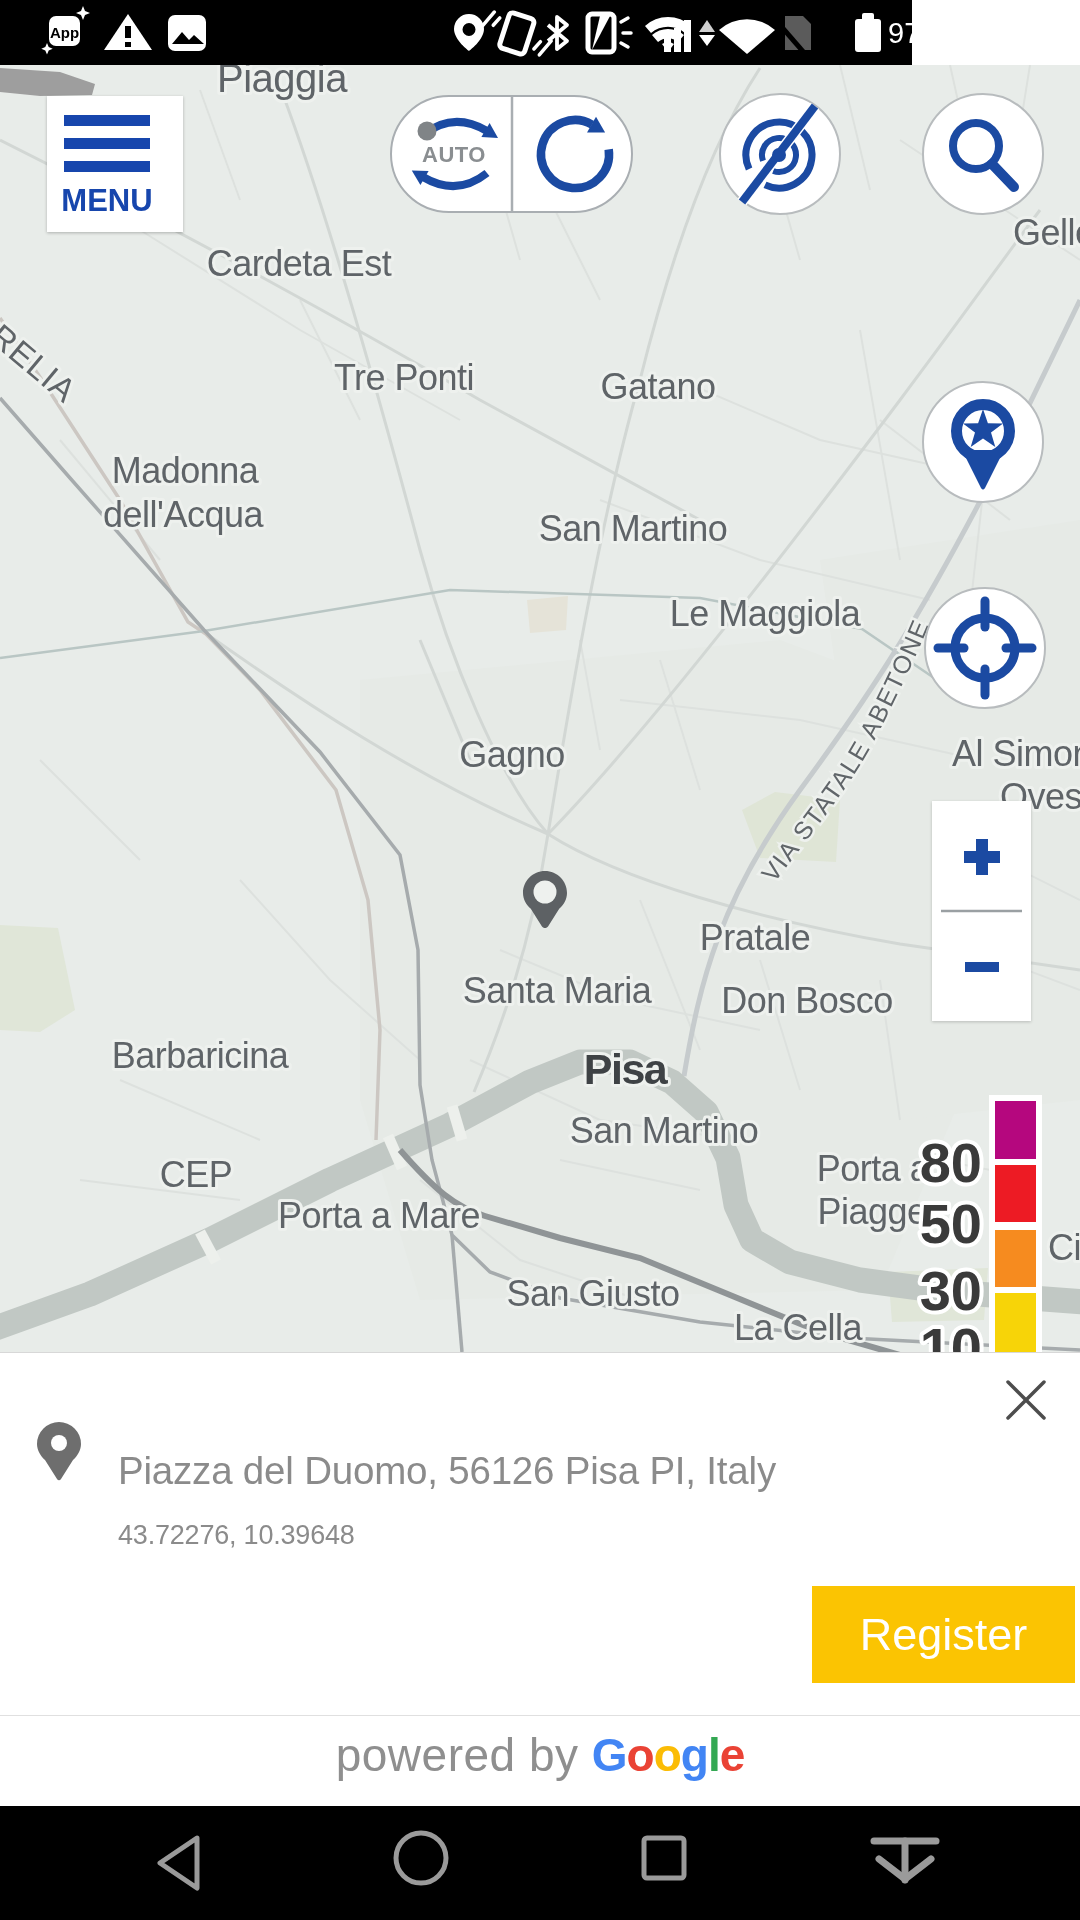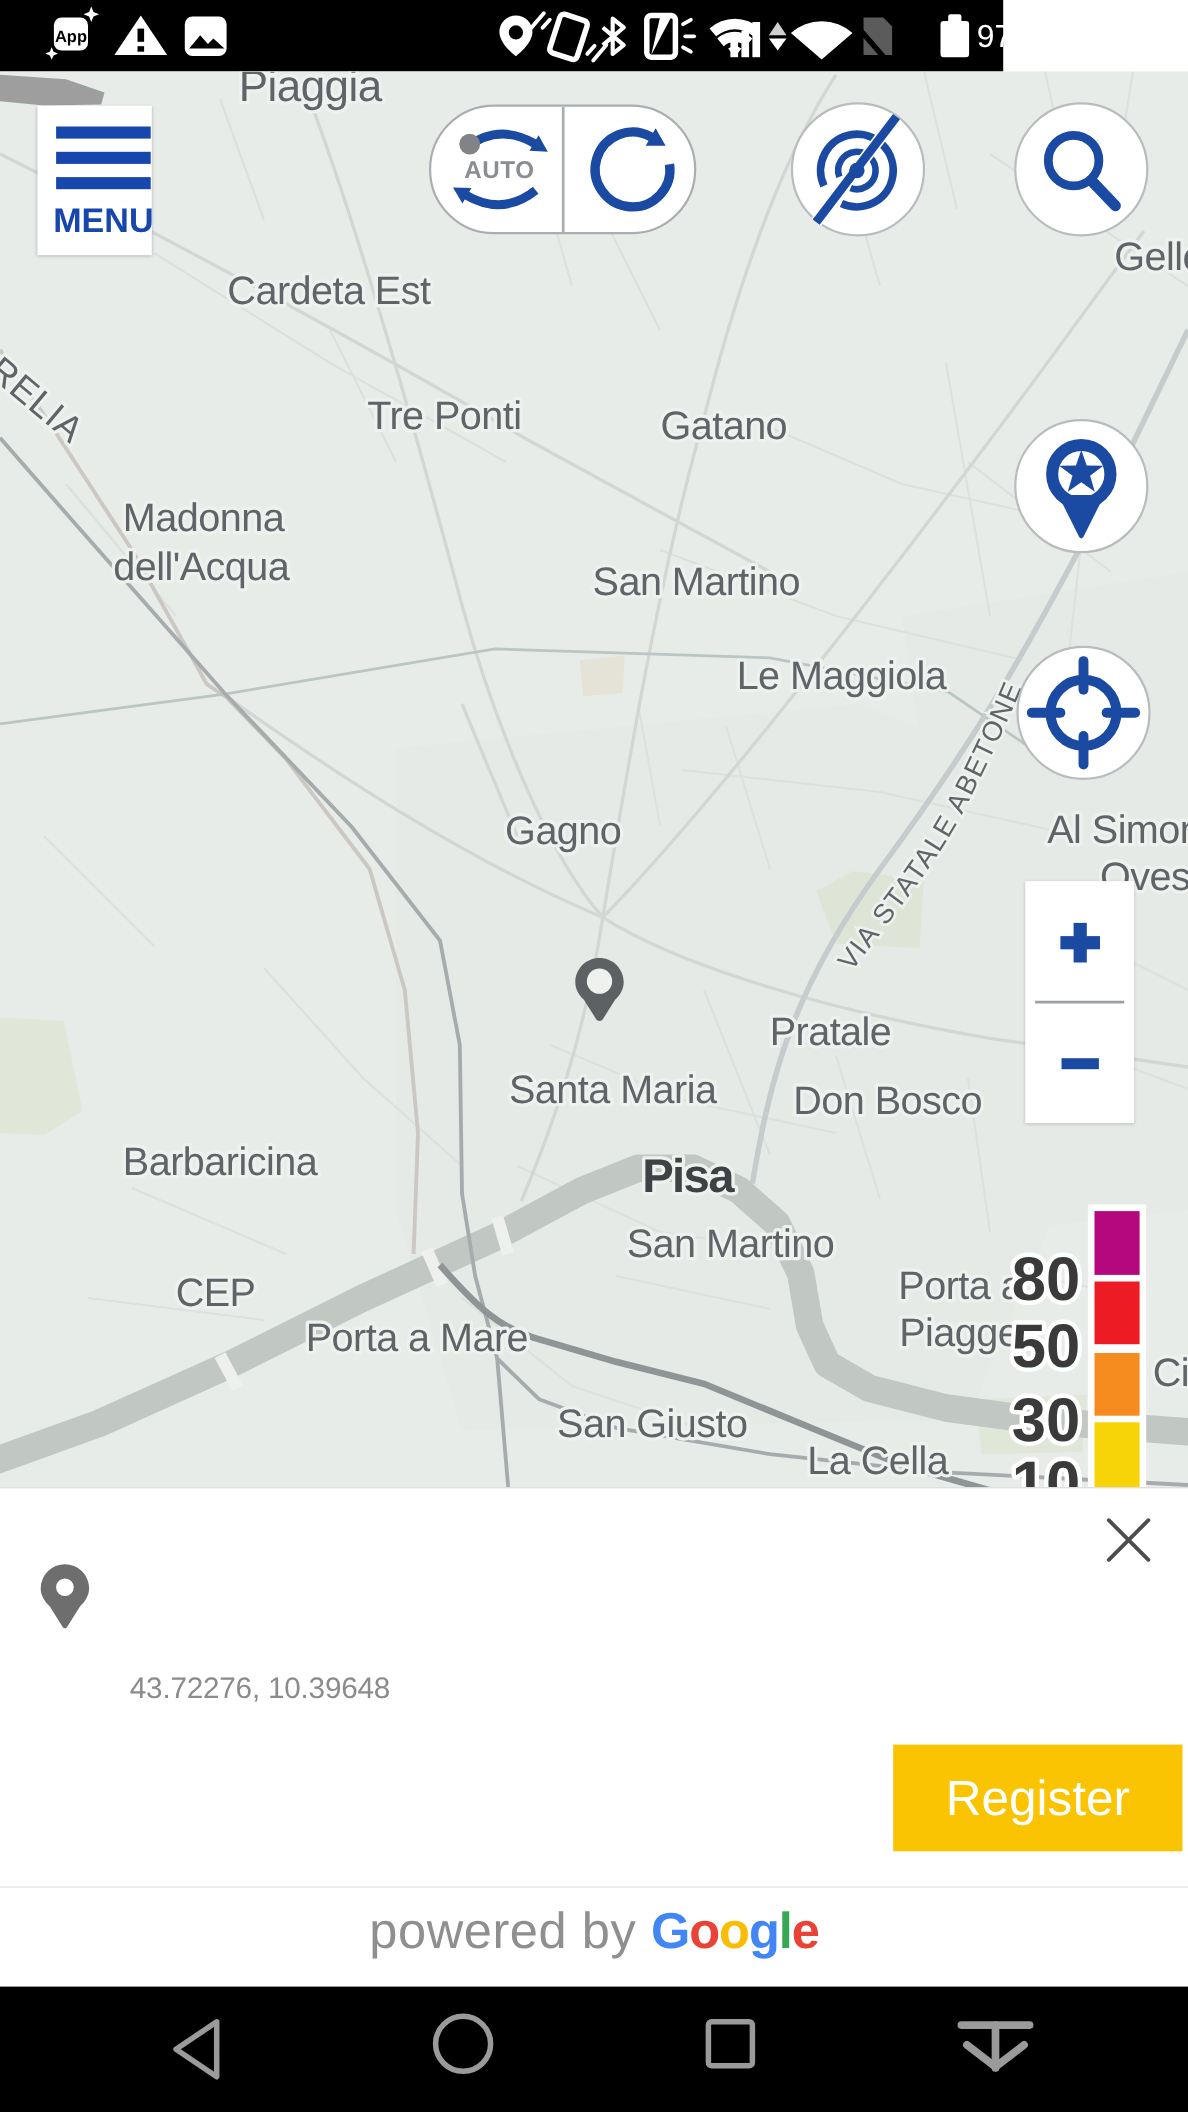--- a/index.html
+++ b/index.html
@@ -233,21 +233,21 @@
   <g>
     <path id="absroad" d="M768 892 C818 824 852 786 882 726 S 932 622 954 560" fill="none"></path>
     <text font-size="25" fill="#606569" letter-spacing="1.5" stroke="#eef1ee" stroke-width="5" paint-order="stroke"><textPath href="#absroad" startOffset="10">VIA STATALE ABETONE</textPath></text>
   </g>
 
   <path d="M545 871 c12.2 0 22 9.8 22 22 c0 6.2 -3.2 11.8 -7.8 15.8 l-11 17.5 c-1.5 2.4 -4.9 2.4 -6.4 0 l-11 -17.5 c-4.6 -4 -7.8 -9.6 -7.8 -15.8 c0 -12.2 9.8 -22 22 -22 z" fill="#5d6164"></path>
   <circle cx="545" cy="892" r="11.5" fill="#eef1ee"></circle>
 </svg>
 </div>
 
-<div class="abs" style="left:34px;top:96px;width:104px;height:136px;background:#fff;box-shadow:0 1px 3px rgba(0,0,0,.25);">
+<div class="abs" style="left:47px;top:96px;width:136px;height:136px;background:#fff;box-shadow:0 1px 3px rgba(0,0,0,.25);">
   <svg width="120" height="136" viewBox="0 0 120 136">
     <g fill="#1746ad">
       <rect x="17" y="19" width="86" height="11"></rect>
       <rect x="17" y="42" width="86" height="11"></rect>
       <rect x="17" y="65" width="86" height="11"></rect>
     </g>
     <text x="60" y="115" font-size="31" font-weight="bold" fill="#1746ad" text-anchor="middle" font-family="Liberation Sans, sans-serif">MENU</text>
   </svg>
 </div>
 
@@ -350,20 +350,21 @@
       <line x1="4" y1="4" x2="40" y2="40"></line>
       <line x1="40" y1="4" x2="4" y2="40"></line>
     </g>
   </svg>
 
   <svg class="abs" style="left:35px;top:68px;" width="48" height="60" viewBox="0 0 48 60">
     <path d="M24 1 a22 22 0 0 1 22 22 c0 6 -3.5 12 -8 16 l-12 19 c-1 1.6 -3 1.6 -4 0 l-12 -19 c-4.5 -4 -8 -10 -8 -16 a22 22 0 0 1 22 -22 z" fill="#6e6e6e"></path>
     <circle cx="24" cy="22" r="8" fill="#fff"></circle>
   </svg>
 
+  <div class="abs" style="left:118px;top:96px;font-size:38.5px;color:#8b8b8b;letter-spacing:-0.2px;">Piazza del Duomo, 56126 Pisa PI, Italy</div>
 
   <div class="abs" style="left:118px;top:167px;font-size:27px;color:#8b8b8b;letter-spacing:-0.2px;">43.72276, 10.39648</div>
 
   <div class="abs" style="left:780px;top:233px;width:263px;height:97px;background:#fbc402;color:#fff;font-size:45px;display:flex;align-items:center;justify-content:center;margin-left:32px;">Register</div>
 
   <div class="abs" style="left:0;top:362px;width:1080px;height:1px;background:#e0e0e0;"></div>
 
   <div class="abs" style="left:0;top:375px;width:1080px;text-align:center;font-size:46px;color:#8f8f8f;letter-spacing:0.5px;">powered by <span style="font-weight:bold;letter-spacing:-1px;"><span style="color:#4285F4">G</span><span style="color:#EA4335">o</span><span style="color:#FBBC05">o</span><span style="color:#4285F4">g</span><span style="color:#34A853">l</span><span style="color:#EA4335">e</span></span></div>
 </div>
 

